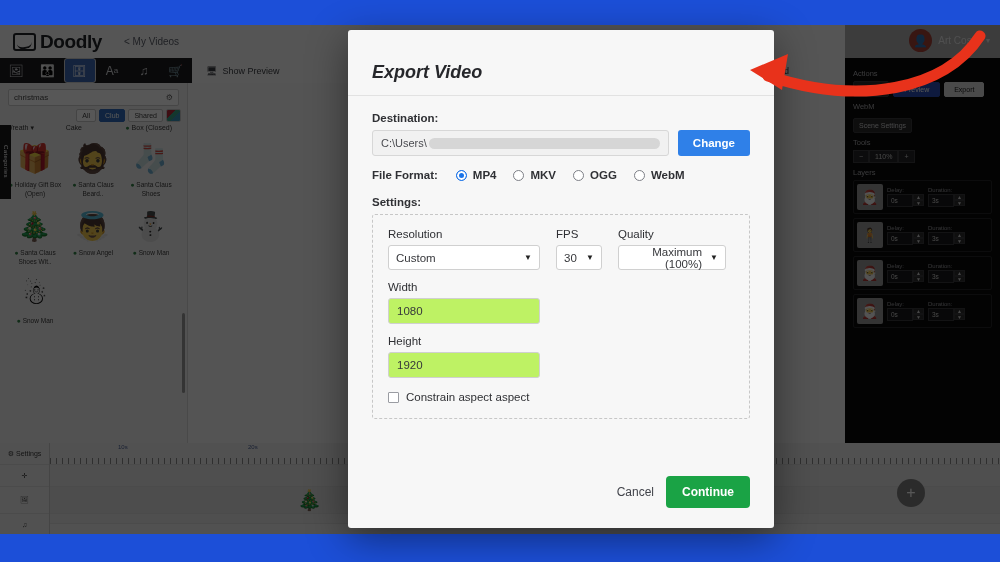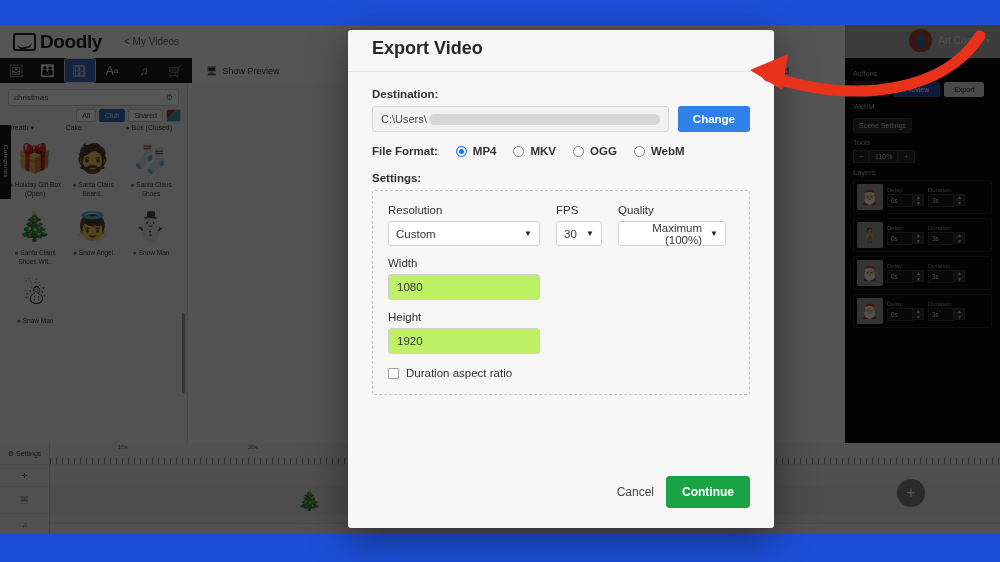--- a/index.html
+++ b/index.html
@@ -177,21 +177,21 @@
 
   
   .scrim { position: absolute; left: 0; top: 25px; width: 1000px; height: 509px; background: rgba(0,0,0,.45); }
 
   
   .modal {
     position: absolute; left: 348px; top: 30px; width: 426px; height: 498px;
     background: #f7f7f7; border-radius: 3px; box-shadow: 0 10px 40px rgba(0,0,0,.45);
     display: flex; flex-direction: column;
   }
-  .modal-head { padding: 8px 24px 12px; border-bottom: 1px solid #e2e2e2; }
+  .modal-head { padding: 32px 24px 12px; border-bottom: 1px solid #e2e2e2; font-style: italic; }
   .modal-title { font-size: 18px; font-weight: 700; color: #26272b; }
   .modal-body { padding: 16px 24px 0; flex: 1; }
   .lbl { font-size: 11.5px; font-weight: 700; color: #2f3034; margin-bottom: 6px; }
   .destrow { display: flex; gap: 9px; align-items: center; }
   .destfield {
     flex: 1; height: 26px; background: #f1f1f1; border: 1px solid #d7d7d7; border-radius: 3px;
     display: flex; align-items: center; padding: 0 8px; font-size: 11px; color: #4a4b50;
     overflow: hidden;
   }
   .redact { flex: 1; height: 11px; background: #d6d6d6; border-radius: 6px; margin-left: 2px; }
@@ -573,21 +573,21 @@
 
         <div class="blk">
           <div class="fld-lbl">Height</div>
           <div class="inp">
             <span>1920</span>
           </div>
         </div>
 
         <label class="cbrow">
           <span class="cbox"></span>
-          <span class="cb-lbl">Duration aspect ratio</span>
+          <span class="cb-lbl">Constrain aspect aspect</span>
         </label>
       </div>
     </div>
 
     <div class="modal-foot">
       <button class="btn-cancel">Cancel</button>
       <button class="btn-continue">Continue</button>
     </div>
   </div>
 

